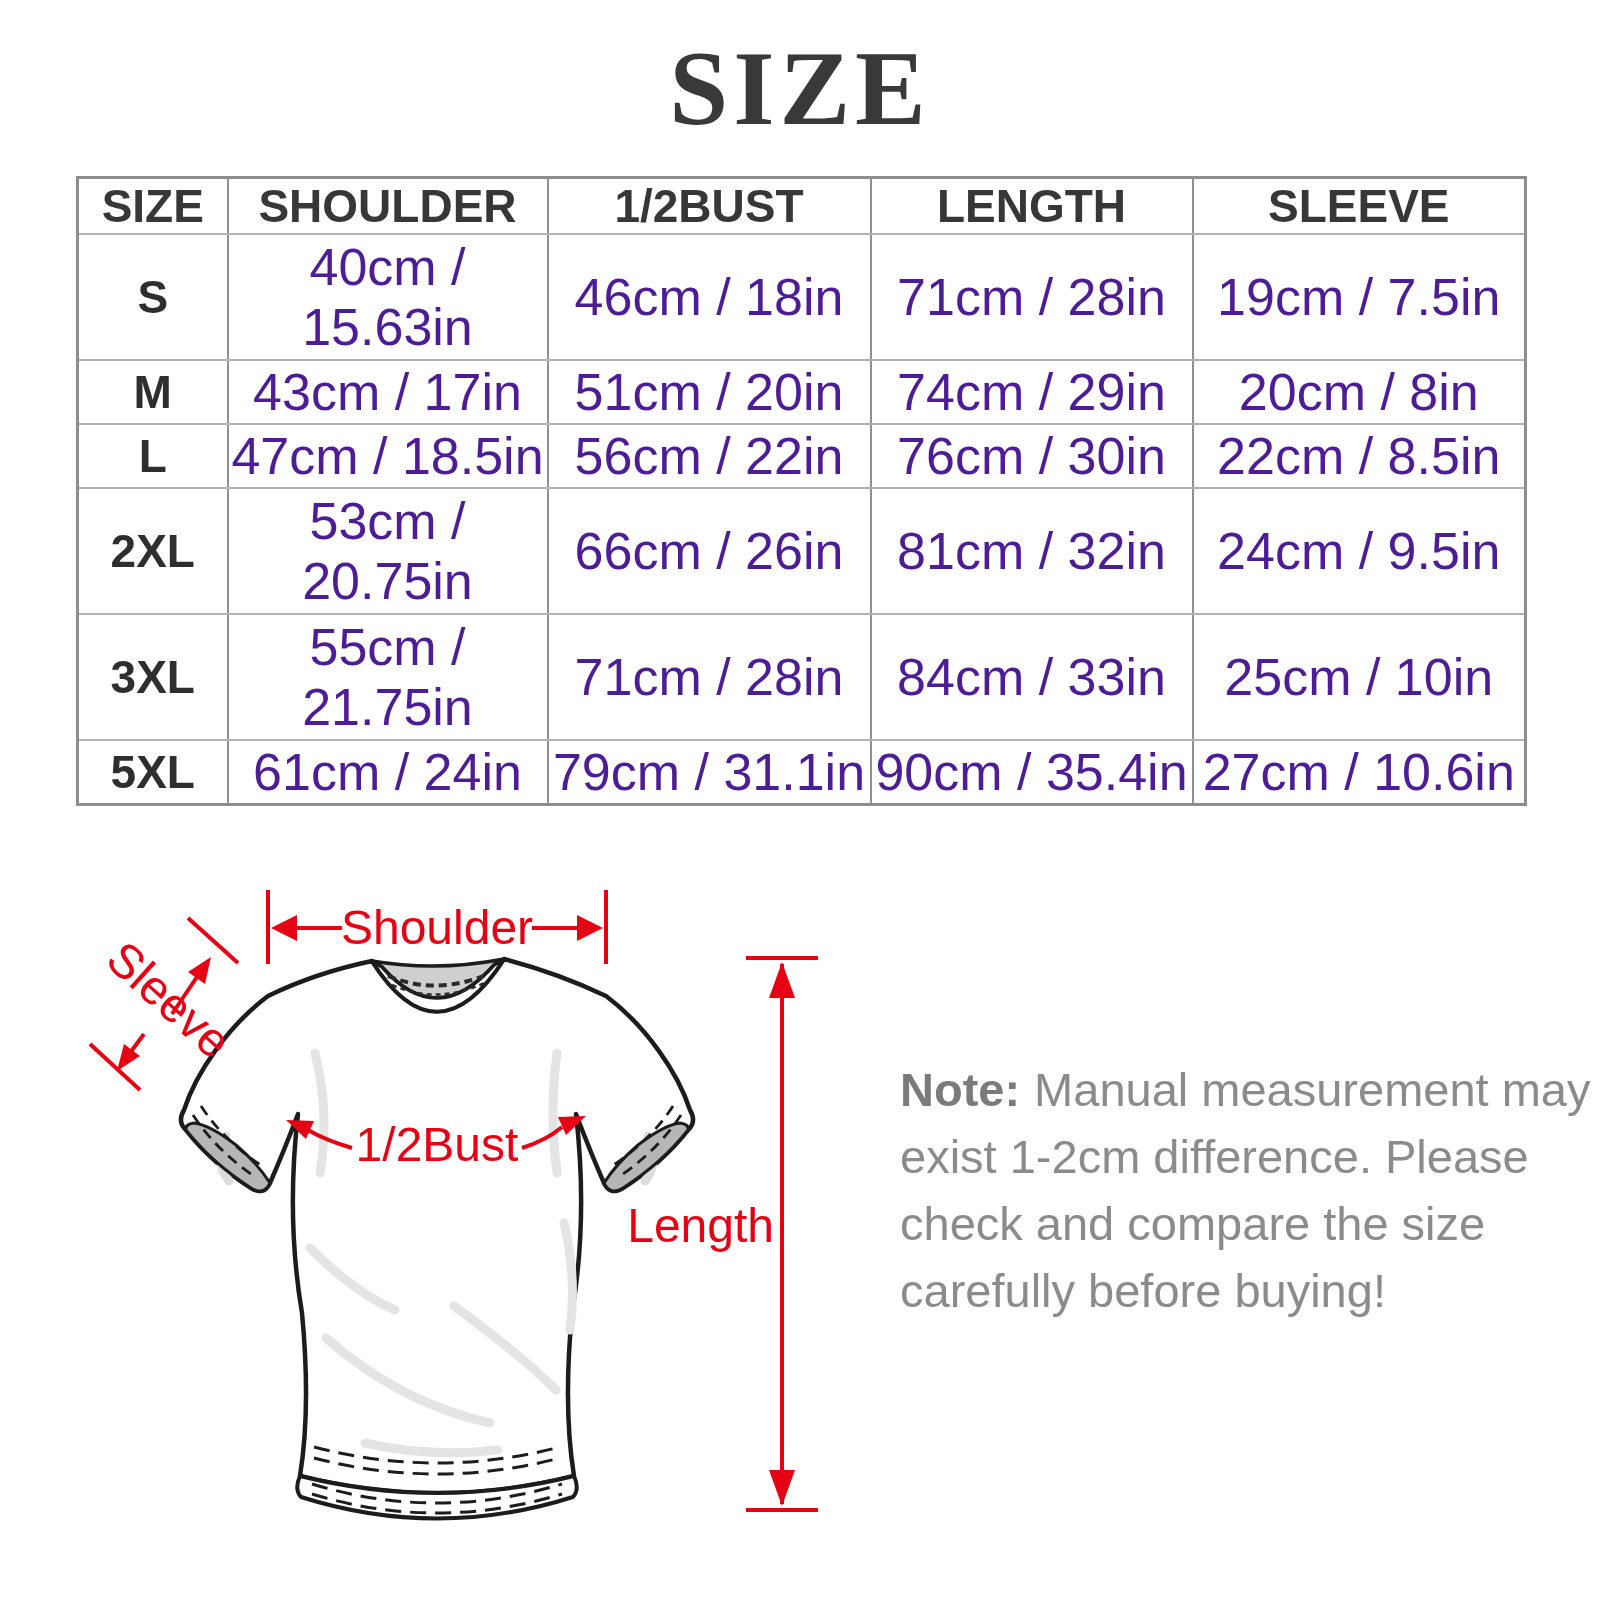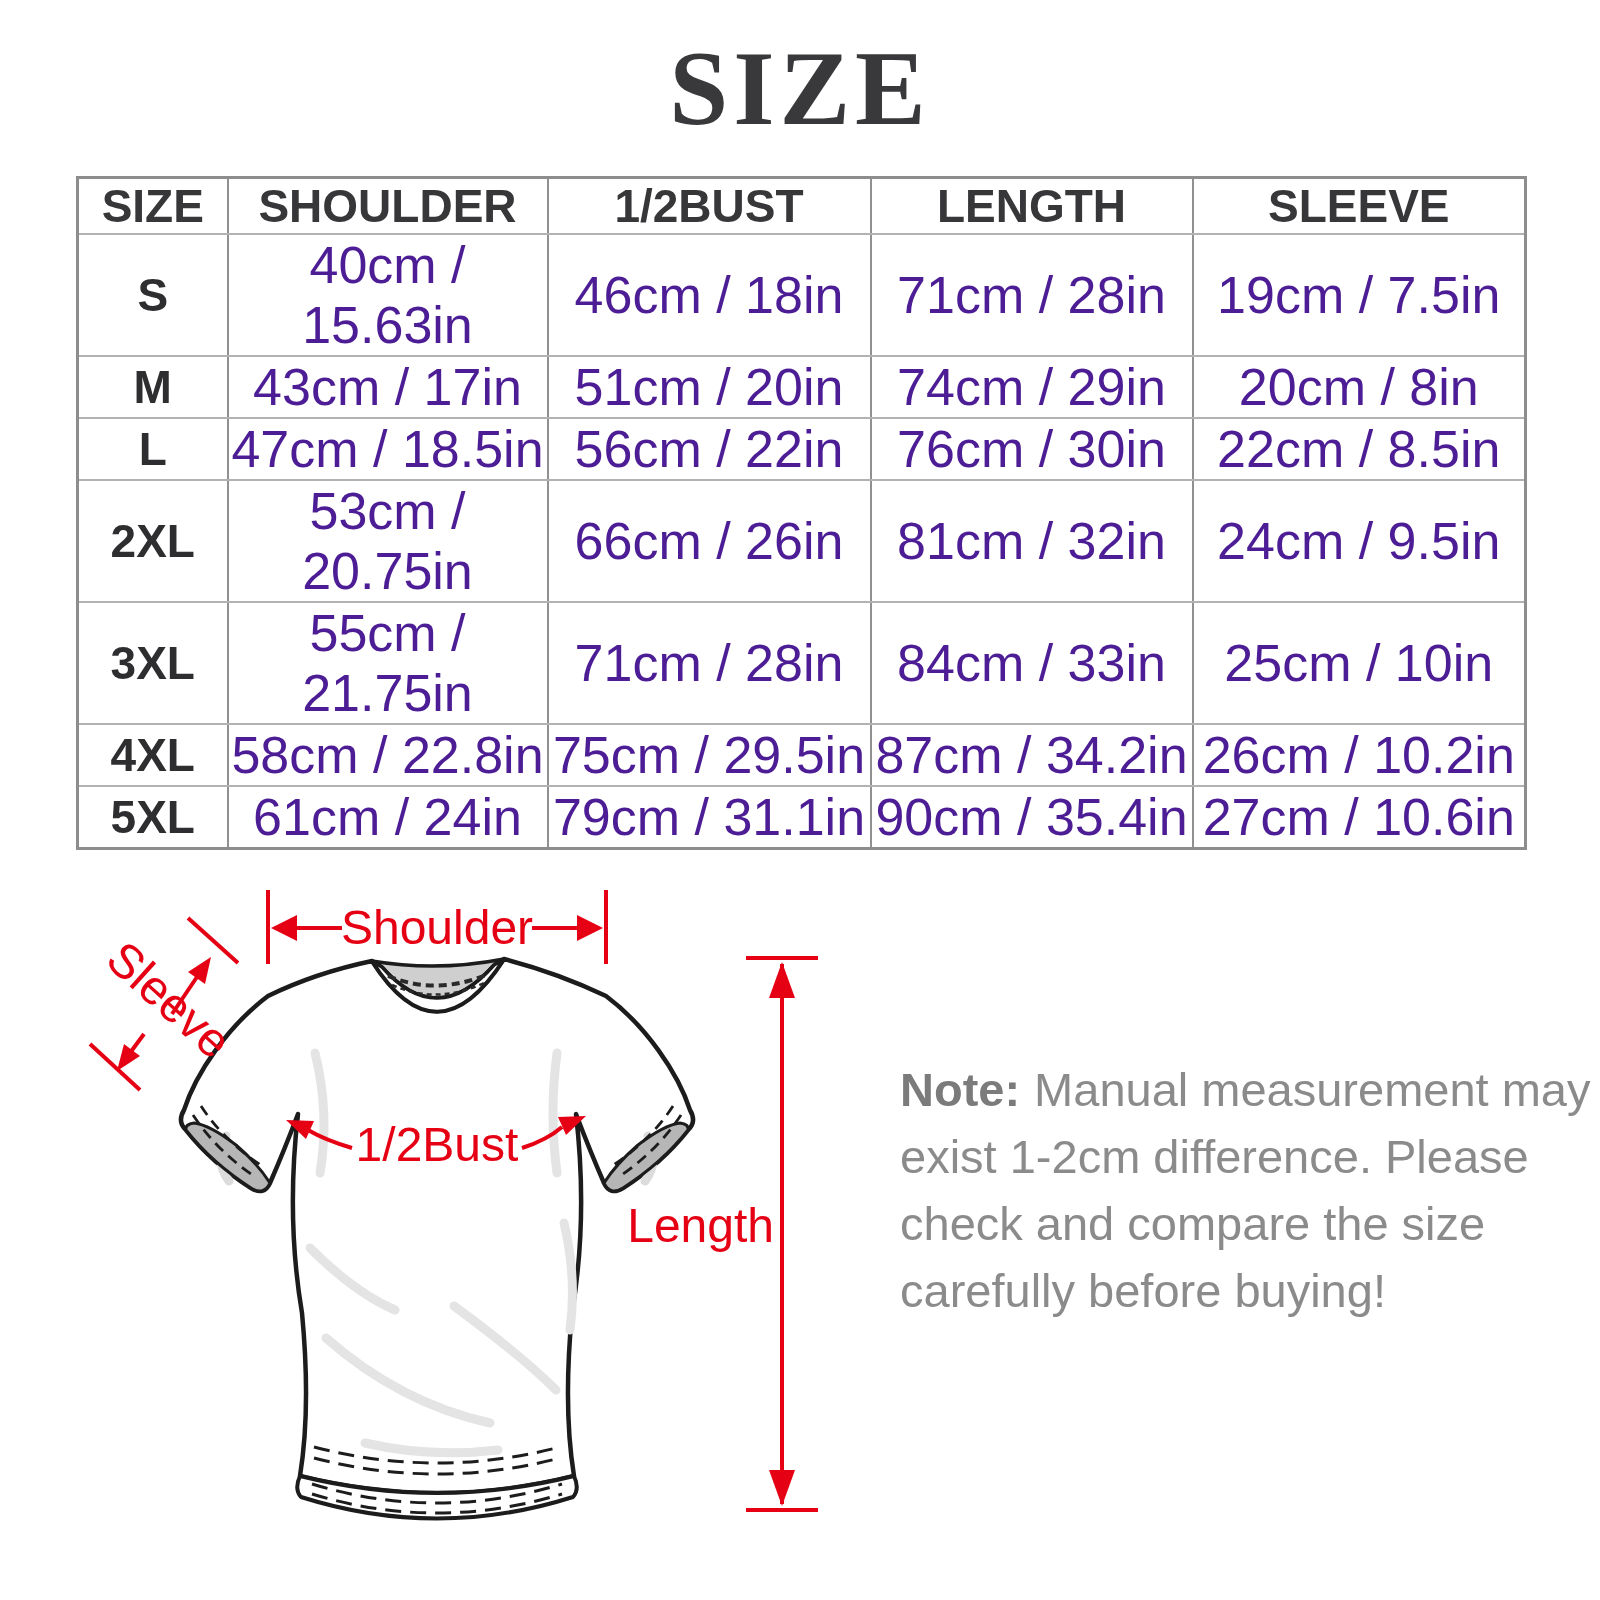--- a/index.html
+++ b/index.html
@@ -101,27 +101,20 @@
           <td>66cm / 26in</td>
           <td>81cm / 32in</td>
           <td>24cm / 9.5in</td>
         </tr>
         <tr>
           <td class="size-col">3XL</td>
           <td>55cm / 21.75in</td>
           <td>71cm / 28in</td>
           <td>84cm / 33in</td>
           <td>25cm / 10in</td>
-        </tr>
-        <tr>
-          <td class="size-col">4XL</td>
-          <td>58cm / 22.8in</td>
-          <td>75cm / 29.5in</td>
-          <td>87cm / 34.2in</td>
-          <td>26cm / 10.2in</td>
         </tr>
         <tr>
           <td class="size-col">5XL</td>
           <td>61cm / 24in</td>
           <td>79cm / 31.1in</td>
           <td>90cm / 35.4in</td>
           <td>27cm / 10.6in</td>
         </tr>
       </tbody>
   </table>

